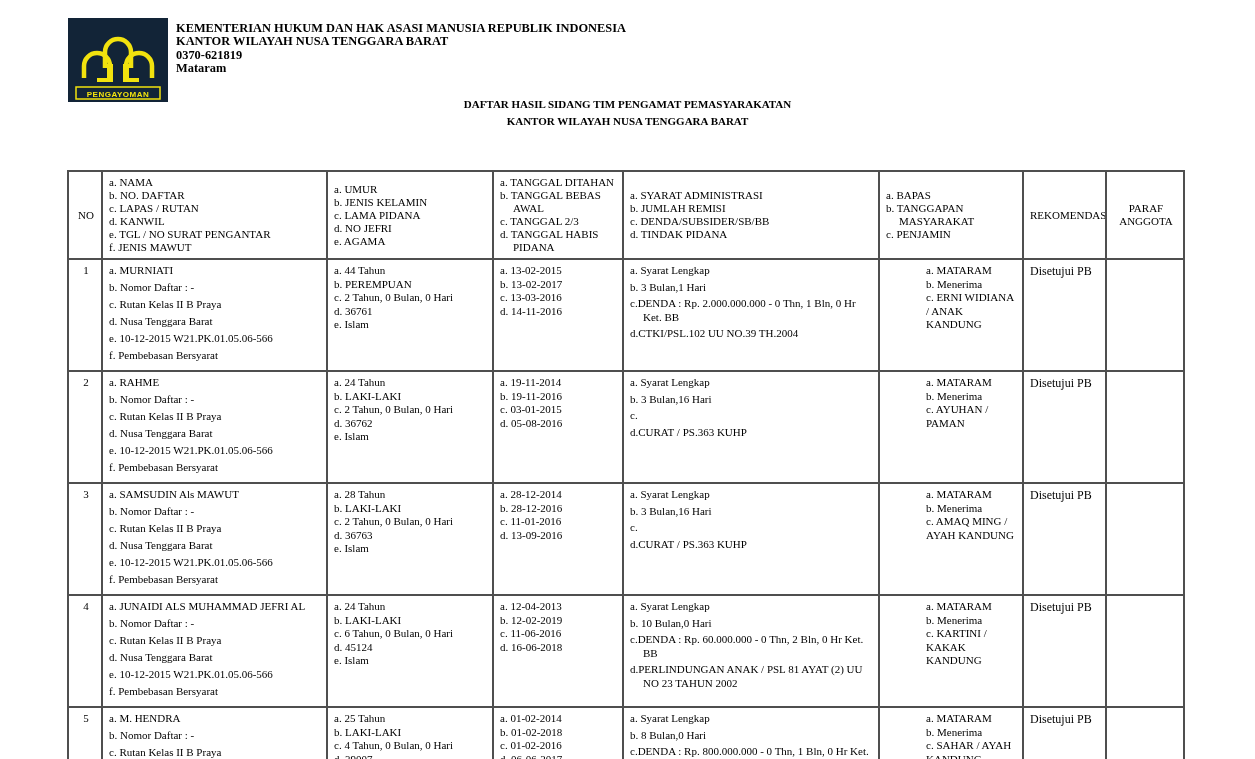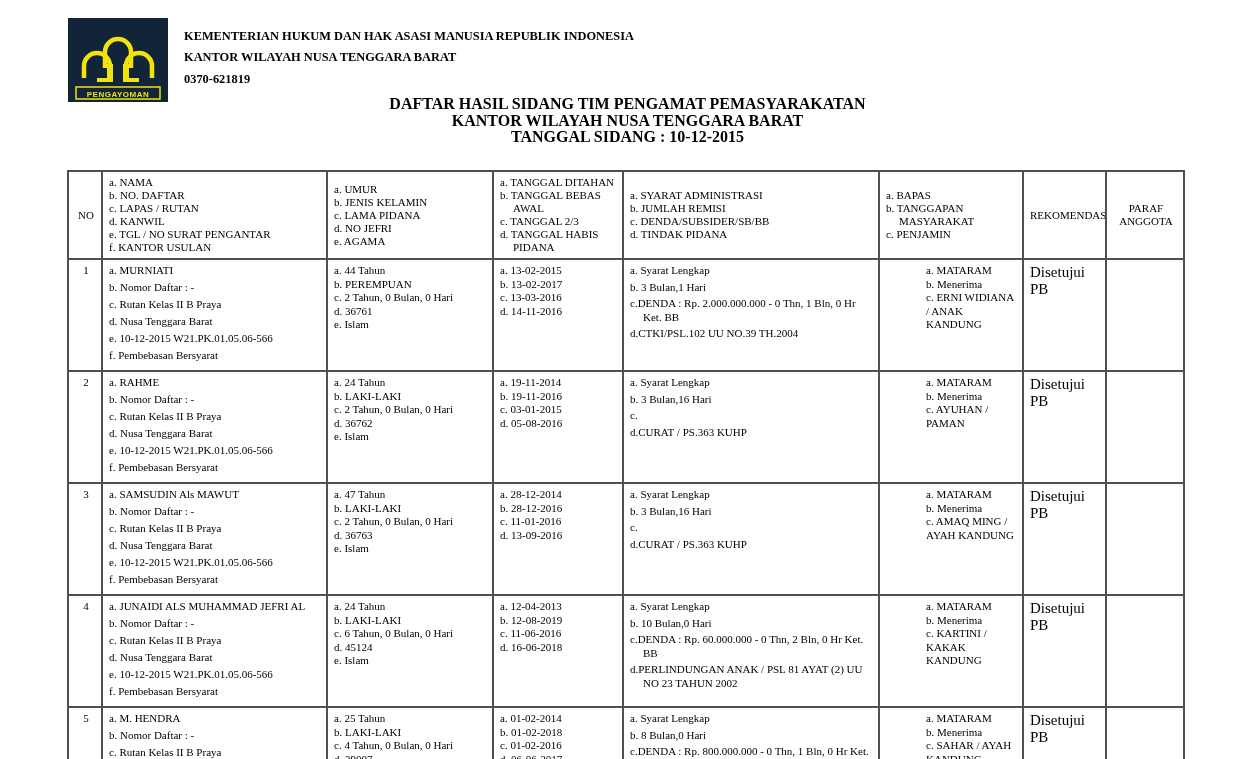--- a/index.html
+++ b/index.html
@@ -4,40 +4,40 @@
 <style>
   html,body{margin:0;padding:0;}
   body{
     width:1255px;height:759px;background:#ffffff;position:relative;
     font-family:"Liberation Serif", serif;color:#000;
     -webkit-font-smoothing:antialiased;
   }
   
   .logo{position:absolute;left:68px;top:18px;width:100px;height:84px;display:block;}
   .lh-text{position:absolute;left:176px;top:22px;font-weight:bold;font-size:12.4px;line-height:13.4px;white-space:nowrap;}
-  .lh-text div{margin:8px;}
+  .lh-text div{margin:0;}
   
   .doc-title{position:absolute;left:0;top:96px;width:1255px;text-align:center;
-    font-weight:bold;font-size:16px;line-height:16.5px;}
+    font-weight:bold;font-size:11px;line-height:16.5px;}
   
   .tablewrap{position:absolute;left:67px;top:170px;}
   table{border-collapse:collapse;table-layout:fixed;width:1116px;font-size:11px;}
   col.c1{width:34px;}  col.c2{width:225px;} col.c3{width:166px;} col.c4{width:130px;}
   col.c5{width:256px;} col.c6{width:144px;} col.c7{width:83px;}  col.c8{width:78px;}
   th,td{border:2px solid #4f4f4f;padding:4px 4px 4px 6px;vertical-align:top;
     text-align:left;font-weight:normal;overflow:hidden;}
   thead th{vertical-align:middle;line-height:13px;font-size:11px;}
   th.hc-no,th.hc-rek,th.hc-paraf{text-align:center;}
   td.c-no{text-align:center;}
   .item{line-height:13.5px;padding-left:13px;text-indent:-13px;}
   thead .item{line-height:13px;}
   td.c-identity .item{margin-bottom:4px;line-height:13px;}
   td.c-admin .item{margin-bottom:3px;}
   td.c-bapas .item{padding-left:0;text-indent:0;margin-left:40px;}
-  td.c-rek{font-size:15px;}
+  td.c-rek{font-size:12px;}
 </style>
 </head>
 <body>
 
 <svg class="logo" viewBox="0 0 100 84">
   <rect x="0" y="0" width="100" height="84" fill="#122437"></rect>
   <g fill="none" stroke="#f2e20e" stroke-width="4.5">
     <path d="M16 60 V48 a13 13 0 0 1 26 0 v2"></path>
     <path d="M58 50 v-2 a13 13 0 0 1 26 0 V60"></path>
     <path d="M37 50 V34 a13 13 0 0 1 26 0 V50"></path>
@@ -49,26 +49,26 @@
     <rect x="55" y="60" width="16" height="4"></rect>
   </g>
   <rect x="8" y="69" width="84" height="12" fill="none" stroke="#f2e20e" stroke-width="1.5"></rect>
   <text x="50" y="78.5" text-anchor="middle" fill="#f2e20e" font-size="8" font-weight="bold" font-family="Liberation Sans, sans-serif" letter-spacing="0.5">PENGAYOMAN</text>
 </svg>
 
 <div class="lh-text">
   <div>KEMENTERIAN HUKUM DAN HAK ASASI MANUSIA REPUBLIK INDONESIA</div>
   <div>KANTOR WILAYAH NUSA TENGGARA BARAT</div>
   <div>0370-621819</div>
+  <div>Mataram</div>
 </div>
 
 <div class="doc-title">
   <div>DAFTAR HASIL SIDANG TIM PENGAMAT PEMASYARAKATAN</div>
   <div>KANTOR WILAYAH NUSA TENGGARA BARAT</div>
-  <div>TANGGAL SIDANG : 10-12-2015</div>
 </div>
 
 <div class="tablewrap">
 <table>
   <colgroup>
     <col class="c1">
         <col class="c2">
         <col class="c3">
         <col class="c4">
     <col class="c5">
@@ -78,21 +78,21 @@
   </colgroup>
   <thead>
     <tr style="height:82px;">
       <th class="hc-no">NO</th>
       <th>
             <div class="item">a. NAMA</div>
             <div class="item">b. NO. DAFTAR</div>
             <div class="item">c. LAPAS / RUTAN</div>
             <div class="item">d. KANWIL</div>
             <div class="item">e. TGL / NO SURAT PENGANTAR</div>
-            <div class="item">f. KANTOR USULAN</div>
+            <div class="item">f. JENIS MAWUT</div>
           </th>
       <th>
             <div class="item">a. UMUR</div>
             <div class="item">b. JENIS KELAMIN</div>
             <div class="item">c. LAMA PIDANA</div>
             <div class="item">d. NO JEFRI</div>
             <div class="item">e. AGAMA</div>
           </th>
       <th>
             <div class="item">a. TANGGAL DITAHAN</div>
@@ -194,21 +194,21 @@
       <td class="c-no">3</td>
       <td class="c-identity">
             <div class="item">a. SAMSUDIN Als MAWUT</div>
             <div class="item">b. Nomor Daftar : -</div>
             <div class="item">c. Rutan Kelas II B Praya</div>
             <div class="item">d. Nusa Tenggara Barat</div>
             <div class="item">e. 10-12-2015 W21.PK.01.05.06-566</div>
             <div class="item">f. Pembebasan Bersyarat</div>
           </td>
       <td class="c-personal">
-            <div class="item">a. 47 Tahun</div>
+            <div class="item">a. 28 Tahun</div>
             <div class="item">b. LAKI-LAKI</div>
             <div class="item">c. 2 Tahun, 0 Bulan, 0 Hari</div>
             <div class="item">d. 36763</div>
             <div class="item">e. Islam</div>
           </td>
       <td class="c-dates">
             <div class="item">a. 28-12-2014</div>
             <div class="item">b. 28-12-2016</div>
             <div class="item">c. 11-01-2016</div>
             <div class="item">d. 13-09-2016</div>
@@ -239,21 +239,21 @@
           </td>
       <td class="c-personal">
             <div class="item">a. 24 Tahun</div>
             <div class="item">b. LAKI-LAKI</div>
             <div class="item">c. 6 Tahun, 0 Bulan, 0 Hari</div>
             <div class="item">d. 45124</div>
             <div class="item">e. Islam</div>
           </td>
       <td class="c-dates">
             <div class="item">a. 12-04-2013</div>
-            <div class="item">b. 12-08-2019</div>
+            <div class="item">b. 12-02-2019</div>
             <div class="item">c. 11-06-2016</div>
             <div class="item">d. 16-06-2018</div>
           </td>
       <td class="c-admin">
             <div class="item">a. Syarat Lengkap</div>
             <div class="item">b. 10 Bulan,0 Hari</div>
             <div class="item">c.DENDA : Rp. 60.000.000 - 0 Thn, 2 Bln, 0 Hr Ket. BB</div>
             <div class="item">d.PERLINDUNGAN ANAK / PSL 81 AYAT (2) UU NO 23 TAHUN 2002</div>
           </td>
       <td class="c-bapas">

